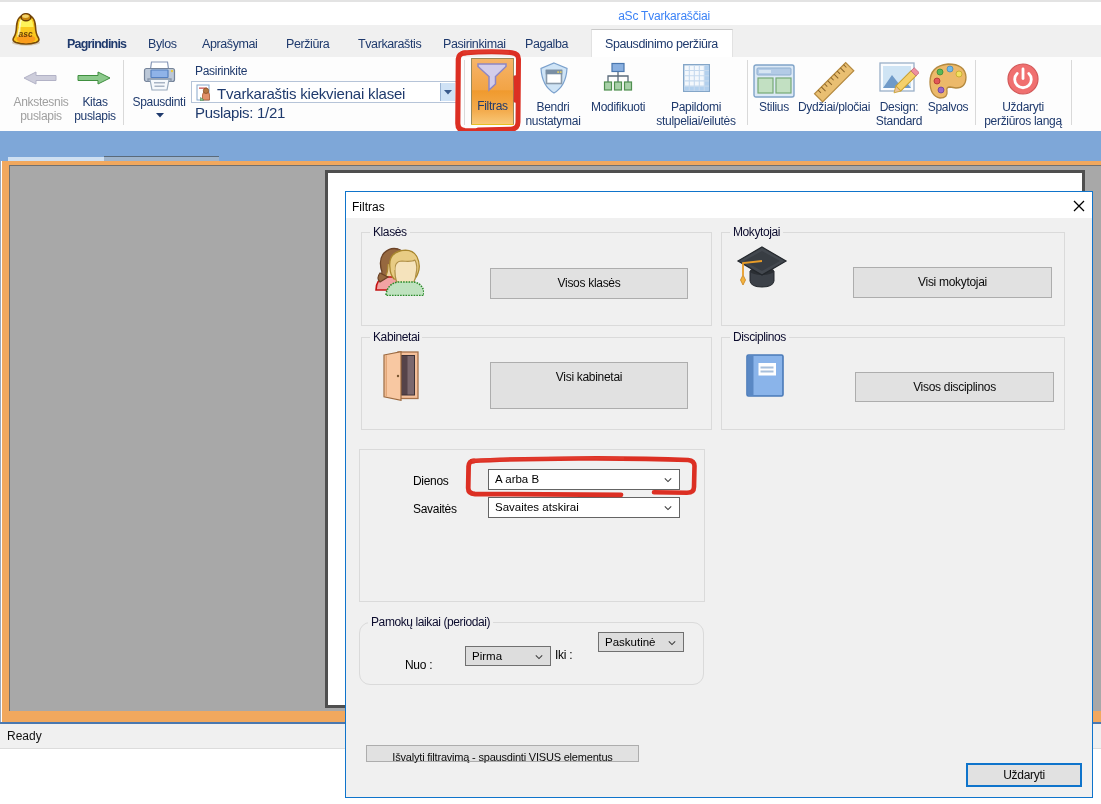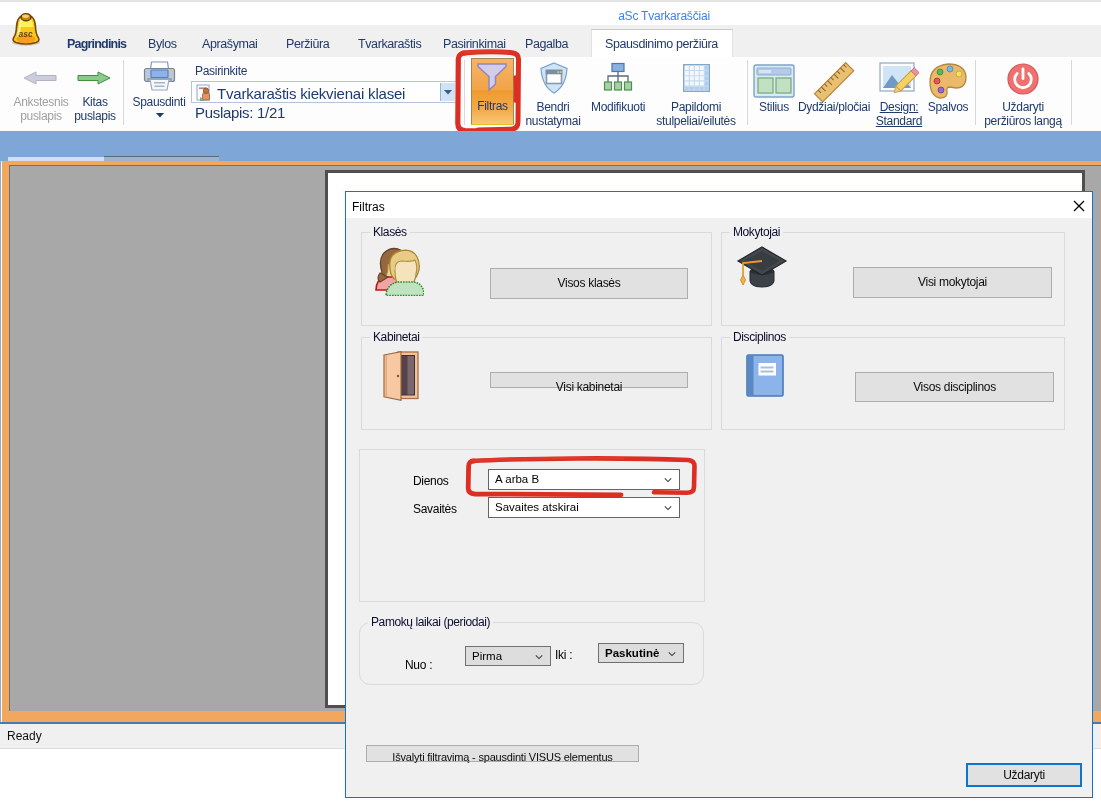--- a/index.html
+++ b/index.html
@@ -150,21 +150,21 @@
   <svg class="abs" style="left:879px;top:5px;" width="40" height="38" viewBox="0 0 40 38">
     <rect x="1" y="1" width="34" height="28" fill="#fafcfe" stroke="#9ab0c8" stroke-width="1.3"></rect>
     <rect x="4" y="4" width="28" height="22" fill="#cfe4f4"></rect>
     <path d="M4 26 L13 13 L20 22 L25 17 L32 26 Z" fill="#6f9ac8"></path>
     <g transform="rotate(45 26 22)">
       <rect x="21" y="8" width="7" height="22" fill="#f5d06a" stroke="#c8a030" stroke-width="1"></rect>
       <path d="M21 30 L28 30 L24.5 36 Z" fill="#edc39a" stroke="#c8a030" stroke-width="0.8"></path>
       <rect x="21" y="4" width="7" height="4.5" fill="#ef8fa0" stroke="#c06a78" stroke-width="0.8"></rect>
     </g>
   </svg>
-  <div class="tlabel" style="left:861px;top:44px;width:76px;text-decoration:underline;">Design:<br>Standard</div>
+  <div class="tlabel" style="left:861px;top:44px;width:76px;">Design:<br>Standard</div>
 
   <svg class="abs" style="left:928px;top:5px;" width="40" height="38" viewBox="0 0 40 38">
     <path d="M20 2 Q37 2 38 15 Q38 26 28 26 L22 25 Q18 25 19 29 Q20 36 12 36 Q2 34 2 20 Q2 4 20 2" fill="#ecb96a" stroke="#b58a40" stroke-width="1.3"></path>
     <circle cx="12" cy="10" r="3" fill="#58b858" stroke="#3a8a3a" stroke-width="0.8"></circle>
     <circle cx="22" cy="7" r="3" fill="#70b8e8" stroke="#4a88b8" stroke-width="0.8"></circle>
     <circle cx="31" cy="12" r="3" fill="#f3e060" stroke="#c0a828" stroke-width="0.8"></circle>
     <circle cx="9" cy="19" r="3" fill="#e05858" stroke="#b03030" stroke-width="0.8"></circle>
     <circle cx="13" cy="28" r="3" fill="#9a68c8" stroke="#6a3a9a" stroke-width="0.8"></circle>
   </svg>
   <div class="tlabel" style="left:912px;top:44px;width:72px;">Spalvos</div>
@@ -242,21 +242,21 @@
   <div class="group" style="left:15px;top:145px;width:349px;height:91px;">
     <span class="glabel">Kabinetai</span>
     <svg style="position:absolute;left:21px;top:13px;" width="36" height="50" viewBox="0 0 36 50">
       <rect x="15" y="1" width="20" height="46.5" fill="#f5c09a" stroke="#a5714a" stroke-width="1.3"></rect>
       <rect x="18" y="4.5" width="13.5" height="39.5" fill="#554349" stroke="#3c3136" stroke-width="1"></rect>
       <rect x="24.5" y="5" width="6.5" height="38.5" fill="#7b686e"></rect>
       <path d="M1 4 L18 0.7 L18 49.3 L1 45.8 Z" fill="#f8c8a2" stroke="#9c6a40" stroke-width="1.2"></path>
       <path d="M3.2 4.3 L3.2 45.2" stroke="#d89868" stroke-width="1"></path>
       <circle cx="15" cy="25" r="1.2" fill="#7a5530"></circle>
     </svg>
-    <div class="btn" style="left:128px;top:34px;width:198px;height:16px;line-height:29px;">Visi kabinetai</div>
+    <div class="btn" style="left:128px;top:24px;width:198px;height:47px;line-height:29px;">Visi kabinetai</div>
   </div>
 
   <div class="group" style="left:375px;top:145px;width:342px;height:91px;">
     <span class="glabel">Disciplinos</span>
     <svg style="position:absolute;left:24px;top:16px;" width="38" height="43" viewBox="0 0 38 43">
       <rect x="1" y="1" width="36" height="41" rx="1.5" fill="#8ab4ea" stroke="#4a7ab8" stroke-width="1.6"></rect>
       <path d="M2 2 L7.5 2 L7.5 41 L2 41 Z" fill="#5a88c4"></path>
       <rect x="12.5" y="9" width="17.5" height="12.5" fill="#ffffff"></rect>
       <rect x="14.5" y="12.5" width="13" height="2" fill="#a8c0dc"></rect>
       <rect x="14.5" y="16.5" width="13" height="2" fill="#a8c0dc"></rect>
@@ -283,21 +283,21 @@
   <div class="group" style="left:13px;top:430px;width:343px;height:61px;border-radius:11px;">
     <span class="glabel">Pamokų laikai (periodai)</span>
     <span class="dlabel" style="left:45px;top:25px;margin-top:10px;">Nuo :</span>
     <div class="combo combogray" style="left:84px;top:23px;width:86px;height:20px;margin-left:21px;">
       <span style="position:absolute;left:6px;top:3px;">Pirma</span>
       <svg class="chev" width="10" height="9" viewBox="0 0 10 9">
           <path d="M1 2.5 L5 6.5 L9 2.5" fill="none" stroke="#3c3c3c" stroke-width="1.3"></path>
         </svg>
     </div>
     <span class="dlabel" style="left:195px;top:25px;">Iki :</span>
-    <div class="combo combogray" style="left:238px;top:20px;width:86px;height:20px;font-weight:bold;">
+    <div class="combo combogray" style="left:238px;top:9px;width:86px;height:20px;">
       <span style="position:absolute;left:6px;top:3px;">Paskutinė</span>
       <svg class="chev" width="10" height="9" viewBox="0 0 10 9">
           <path d="M1 2.5 L5 6.5 L9 2.5" fill="none" stroke="#3c3c3c" stroke-width="1.3"></path>
         </svg>
     </div>
   </div>
 
   <div class="btn" style="left:20px;top:553px;width:273px;height:17px;line-height:23px;font-size:11px;letter-spacing:-0.2px;">Išvalyti filtravimą - spausdinti VISUS elementus</div>
   <div class="btn" style="left:620px;top:571px;width:116px;height:24px;line-height:20px;border:2px solid #0f74cb;">Uždaryti</div>
 

